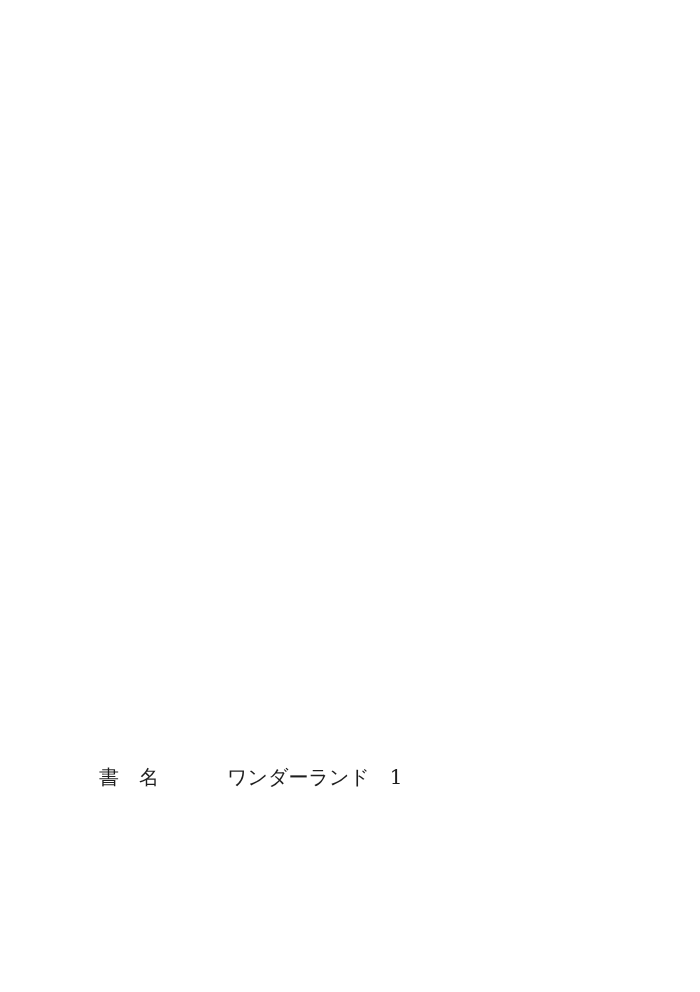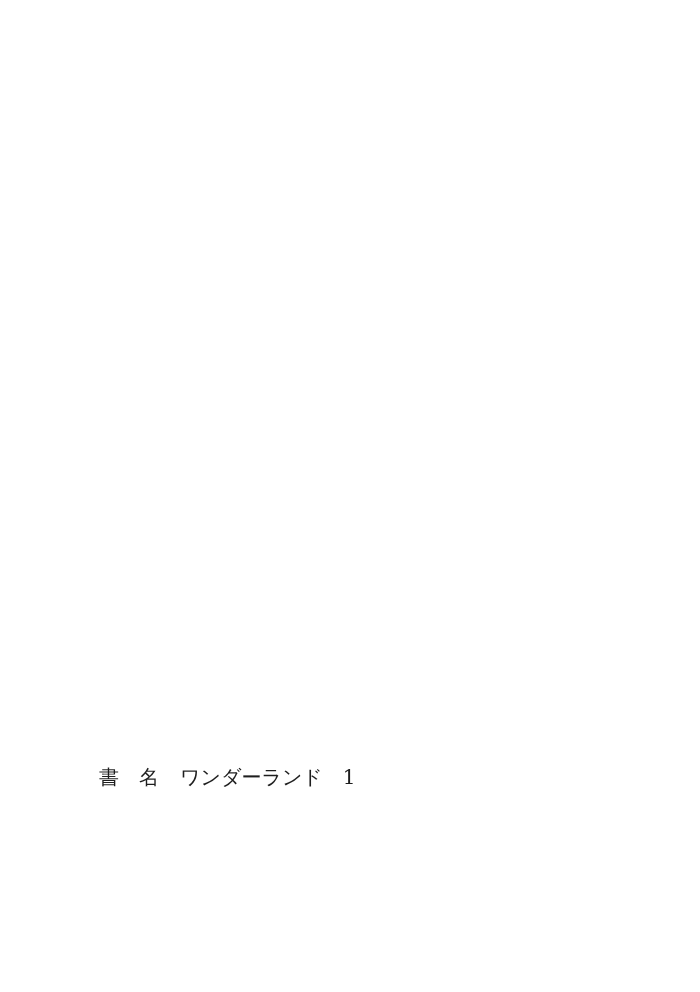--- a/index.html
+++ b/index.html
@@ -30,20 +30,21 @@
   }
   .row {
     display: flex;
   }
   .row .label {
     flex: 0 0 81px;
     width: 81px;
   }
   .row .value {
     flex: 0 0 auto;
+    margin-left: 47px;
   }
 </style>
 </head>
 <body>
 
 <div class="page">
   <section class="colophon">
 
     <div class="row">
       <span class="label">書　名</span>

